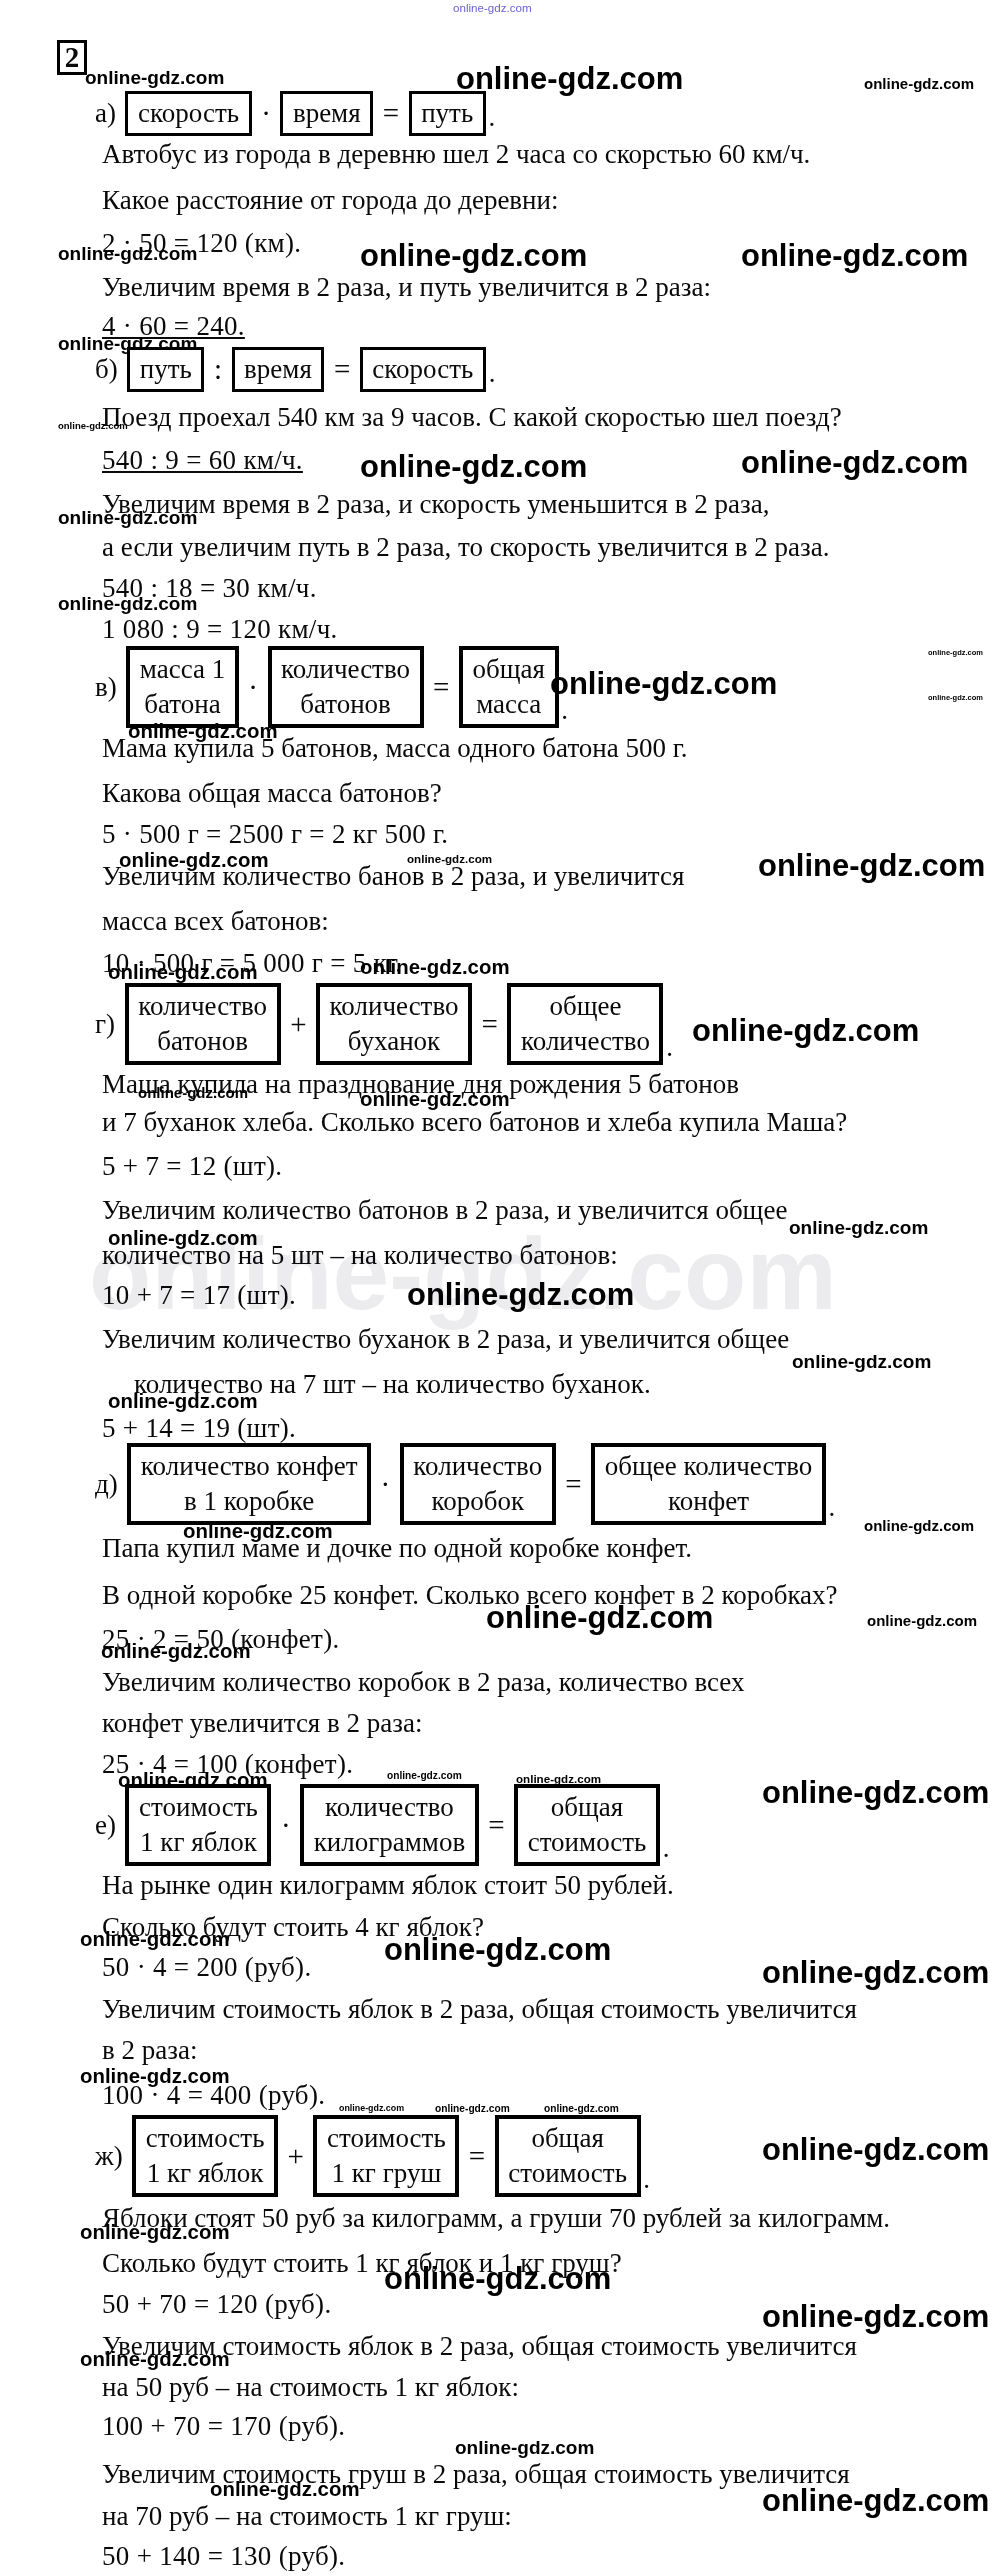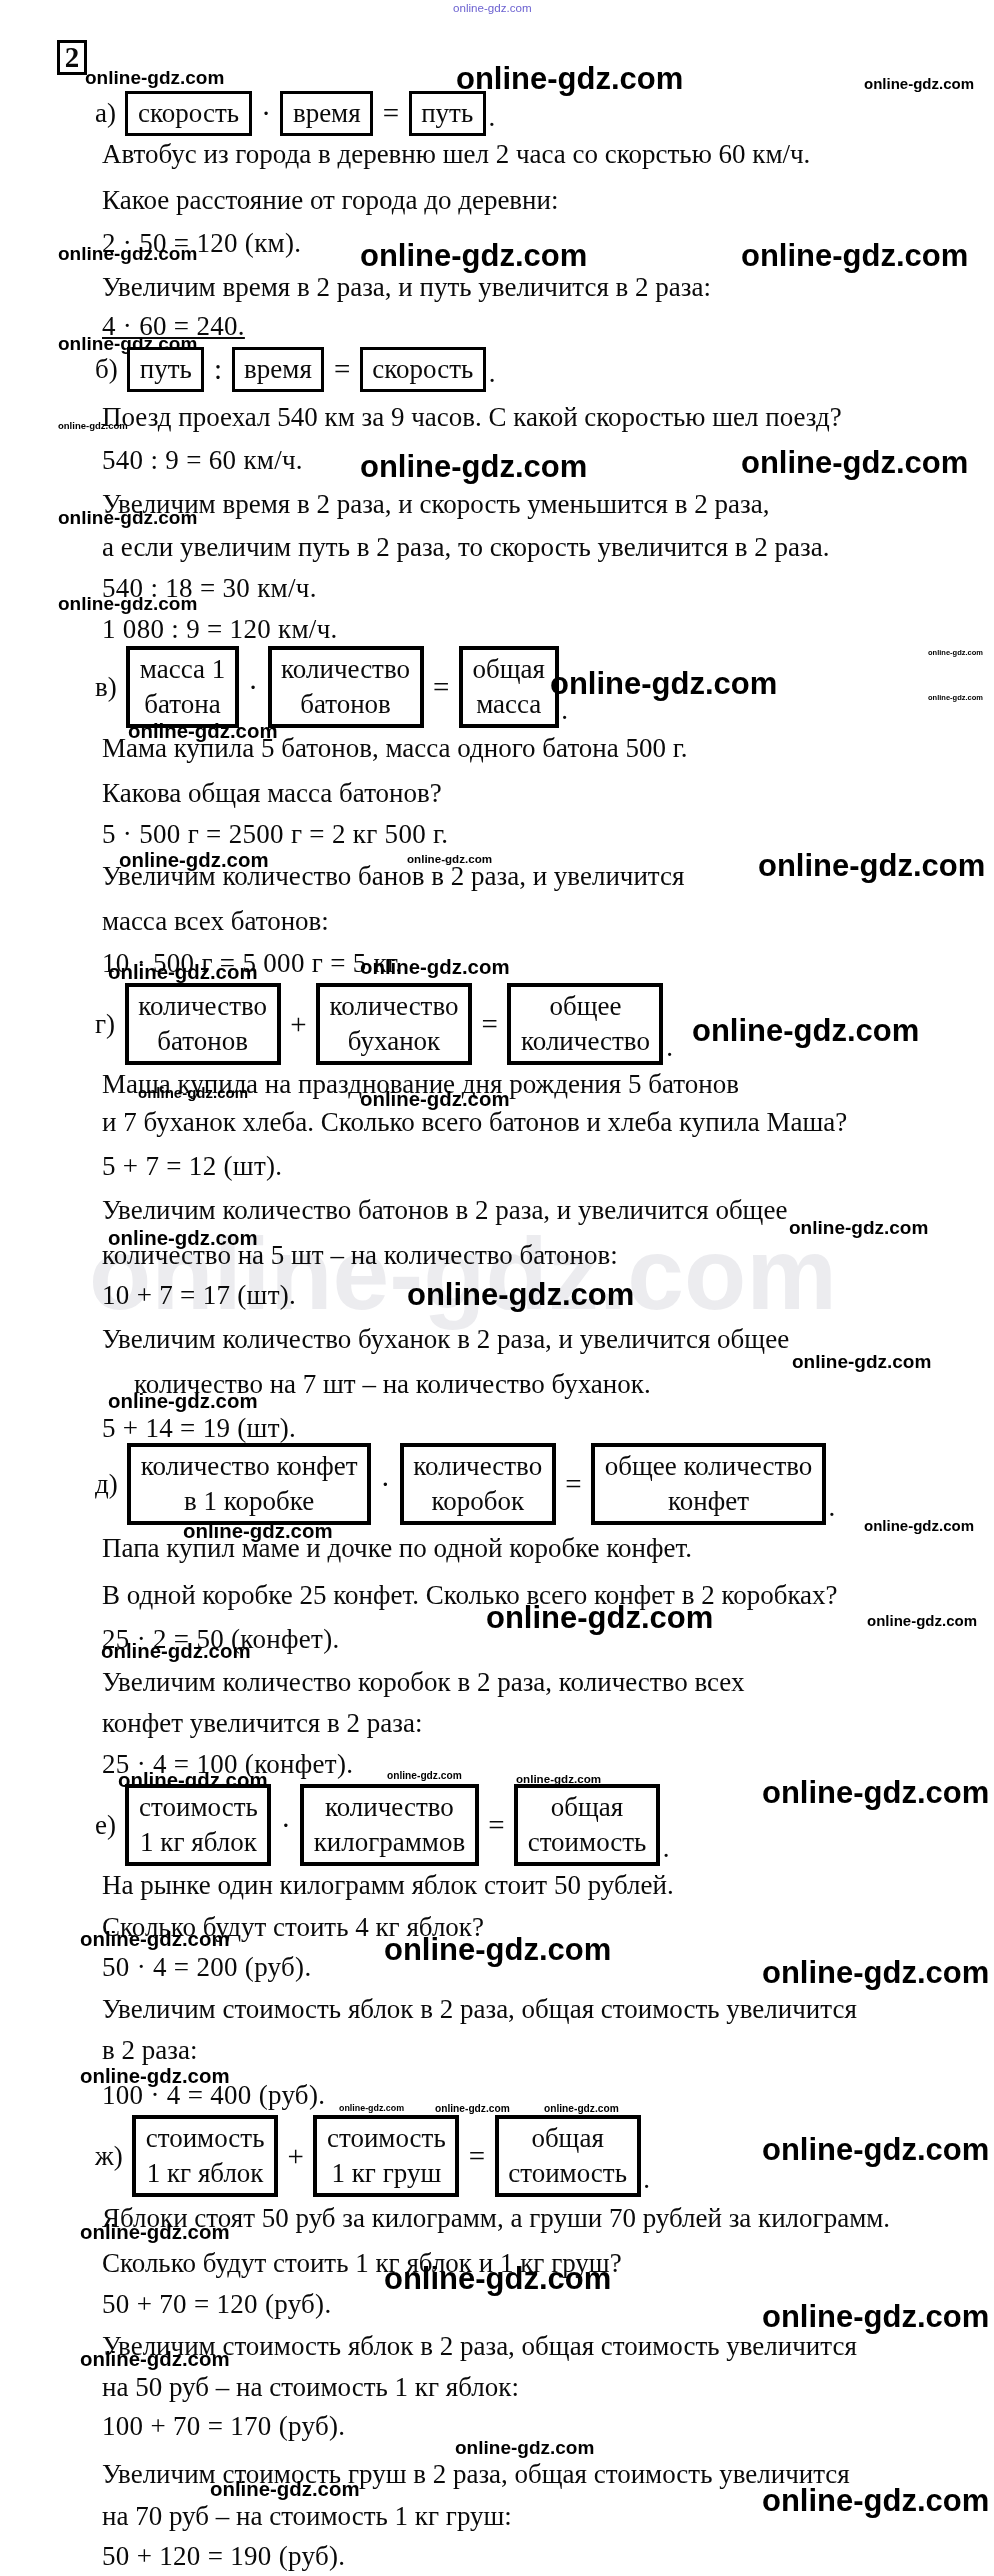--- a/index.html
+++ b/index.html
@@ -94,21 +94,21 @@
         <span class="fline">время</span>
       </span>
       <span class="fop">=</span>
       <span class="fbox" style="border-width: 3.4px;">
         <span class="fline">скорость</span>
       </span>
       <span class="fdot">.</span>
     </div>
     <div class="line" style="left: 102px; top: 401px;">Поезд проехал 540 км за 9 часов. С какой скоростью шел поезд?</div>
     <div class="wm" style="left: 58px; top: 421px; font-size: 9.5px;">online-gdz.com</div>
-    <div class="line eq" style="left: 102px; top: 444px;">540 : 9 = 60 км/ч.</div>
+    <div class="line eq" style="left: 102px; top: 444px; text-decoration: underline;">540 : 9 = 60 км/ч.</div>
     <div class="wm" style="left: 360px; top: 451px; font-size: 31px;">online-gdz.com</div>
     <div class="wm" style="left: 741px; top: 447px; font-size: 31px;">online-gdz.com</div>
     <div class="line" style="left: 102px; top: 488px;">Увеличим время в 2 раза, и скорость уменьшится в 2 раза,</div>
     <div class="wm" style="left: 58px; top: 508px; font-size: 19px;">online-gdz.com</div>
     <div class="line" style="left: 102px; top: 531px;">а если увеличим путь в 2 раза, то скорость увеличится в 2 раза.</div>
     <div class="line eq" style="left: 102px; top: 572px;">540 : 18 = 30 км/ч.</div>
     <div class="wm" style="left: 58px; top: 594px; font-size: 19px;">online-gdz.com</div>
     <div class="line eq" style="left: 102px; top: 613px;">1 080 : 9 = 120 км/ч.</div>
     <div class="wm" style="left: 928px; top: 649px; font-size: 7.5px;">online-gdz.com</div>
     <div class="formula" style="left: 95px; top: 646px;">
@@ -270,15 +270,15 @@
     <div class="wm" style="left: 762px; top: 2301px; font-size: 31px;">online-gdz.com</div>
     <div class="line" style="left: 102px; top: 2330px;">Увеличим стоимость яблок в 2 раза, общая стоимость увеличится</div>
     <div class="wm" style="left: 80px; top: 2349px; font-size: 20.4px;">online-gdz.com</div>
     <div class="line" style="left: 102px; top: 2371px;">на 50 руб – на стоимость 1 кг яблок:</div>
     <div class="line eq" style="left: 102px; top: 2410px;">100 + 70 = 170 (руб).</div>
     <div class="wm" style="left: 455px; top: 2438px; font-size: 19px;">online-gdz.com</div>
     <div class="line" style="left: 102px; top: 2458px;">Увеличим стоимость груш в 2 раза, общая стоимость увеличится</div>
     <div class="wm" style="left: 210px; top: 2479px; font-size: 20.4px;">online-gdz.com</div>
     <div class="wm" style="left: 762px; top: 2485px; font-size: 31px;">online-gdz.com</div>
     <div class="line" style="left: 102px; top: 2500px;">на 70 руб – на стоимость 1 кг груш:</div>
-    <div class="line eq" style="left: 102px; top: 2540px;">50 + 120 = 190 (руб).</div>
+    <div class="line eq" style="left: 102px; top: 2540px;">50 + 140 = 130 (руб).</div>
   </div>
 
 
 </body></html>

